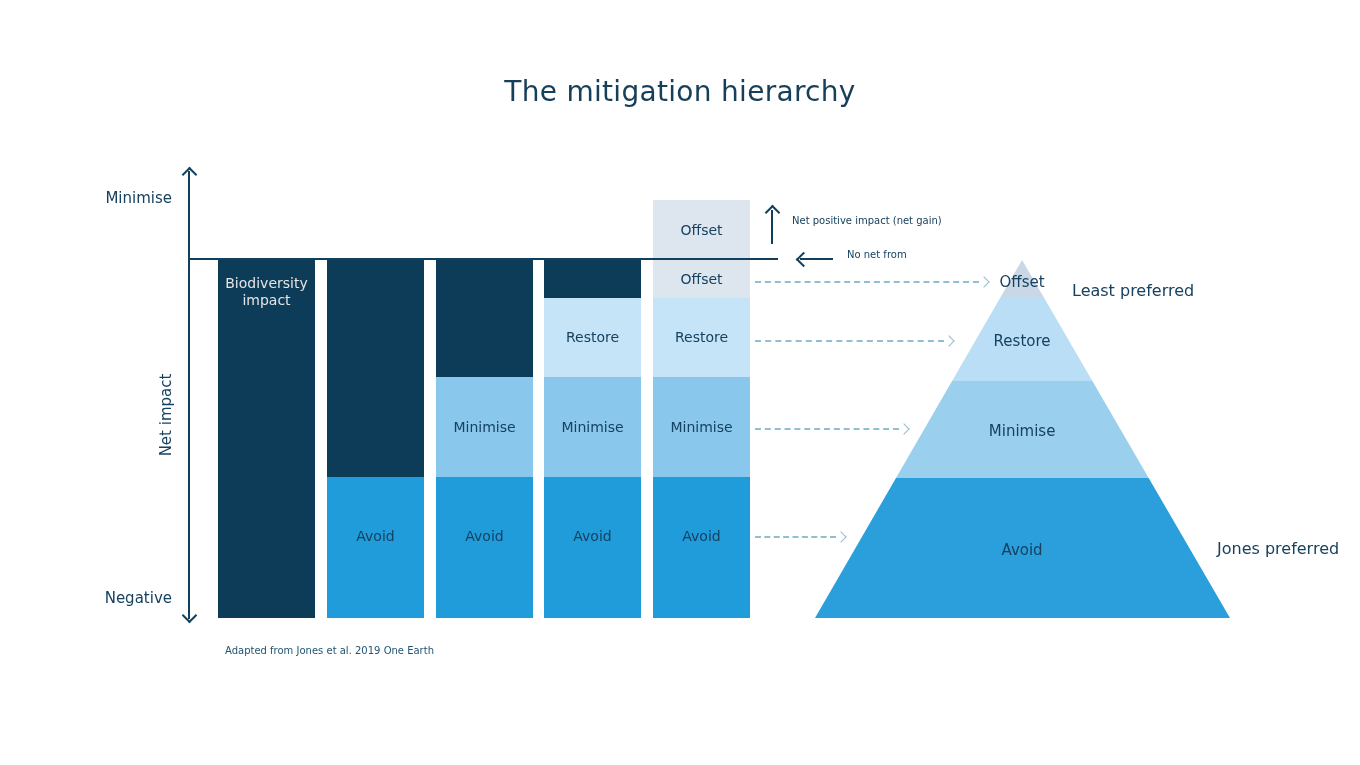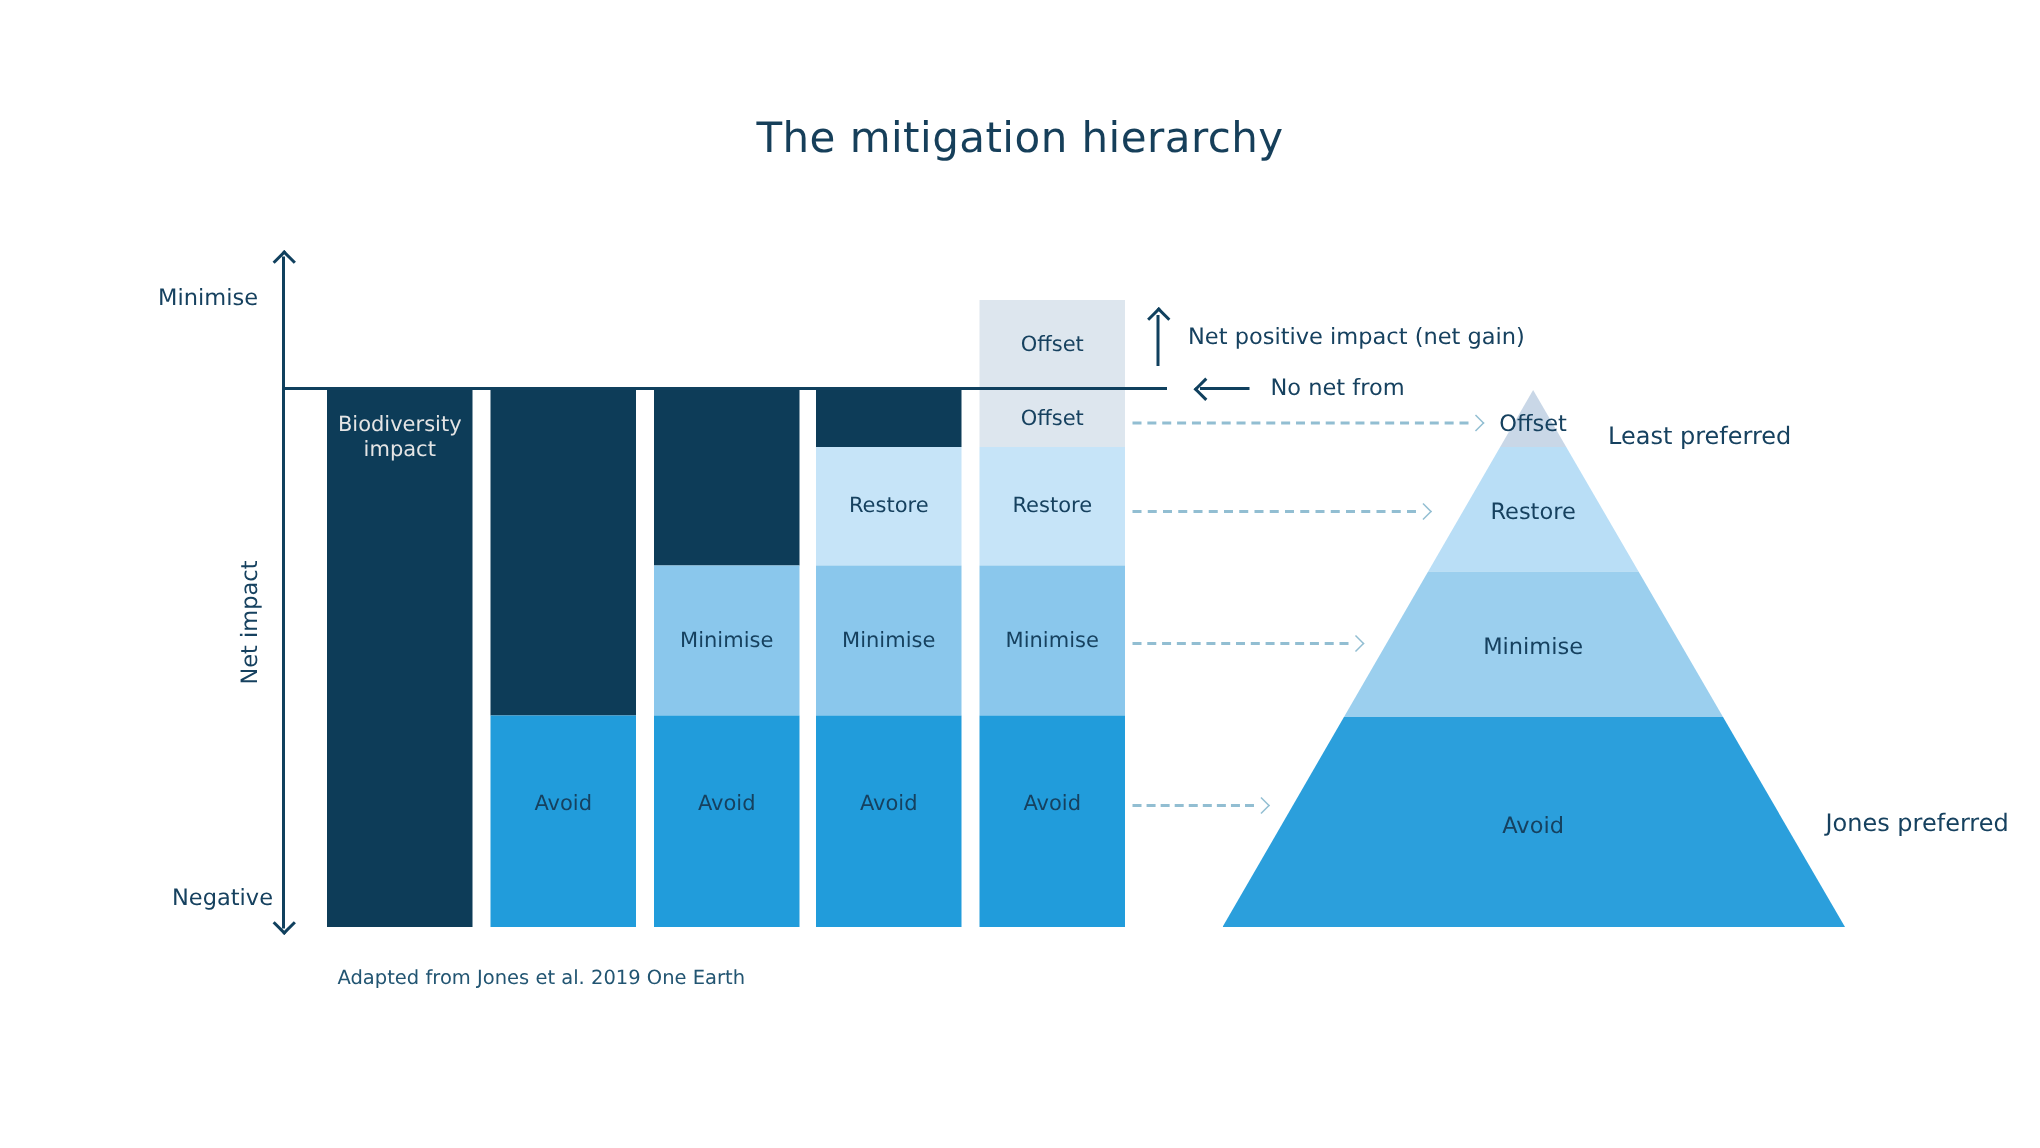--- a/index.html
+++ b/index.html
@@ -23,36 +23,36 @@
   .chev.down{transform:rotate(135deg);}
   .chev.left{transform:rotate(-135deg);}
   .chev.dash{width:7px;height:7px;border-width:1.5px 1.5px 0 0;transform:rotate(45deg);}
   .segment{position:absolute;display:flex;align-items:center;justify-content:center;z-index:1;}
   .seg-label{font-size:14px;line-height:17px;text-align:center;color:#16415f;}
   .dashline{position:absolute;height:0;border-top:2px dashed #92bed2;z-index:2;}
   .pyramid{position:absolute;overflow:hidden;}
   .ptier{position:absolute;left:0;width:100%;}
   .pyr-label{position:absolute;transform:translate(-50%,-50%);font-size:15px;
              color:#16415f;white-space:nowrap;z-index:3;}
-  .ann{position:absolute;font-size:15px;white-space:nowrap;}
+  .ann{position:absolute;font-size:10px;white-space:nowrap;}
   .ann.big{font-size:16px;text-align:center;}
-  .attribution{position:absolute;left:225px;top:645px;font-size:13px;color:#225572;white-space:nowrap;}
+  .attribution{position:absolute;left:225px;top:645px;font-size:10px;color:#225572;white-space:nowrap;}
 </style>
 </head>
 <body>
 
 <div class="canvas" id="canvas">
 
   <div class="title">The mitigation hierarchy</div>
 
   <div class="vaxis"></div>
   <span class="chev up" style="left:184px;top:169px"></span>
   <span class="chev down" style="left:184px;top:610px"></span>
   <div class="lbl right" style="left:90px;top:189px;width:82px">Minimise</div>
-  <div class="lbl right" style="left:100px;top:589px;width:82px">Negative</div>
+  <div class="lbl right" style="left:90px;top:589px;width:82px">Negative</div>
   <div class="netimpact">Net impact</div>
 
   <div class="hline"></div>
 
   <div class="upline"></div>
   <span class="chev up" style="left:767px;top:207px"></span>
   <div class="ann" style="left:792px;top:215px">Net positive impact (net gain)</div>
 
   <div class="leftline"></div>
   <span class="chev left" style="left:798px;top:254px"></span>

